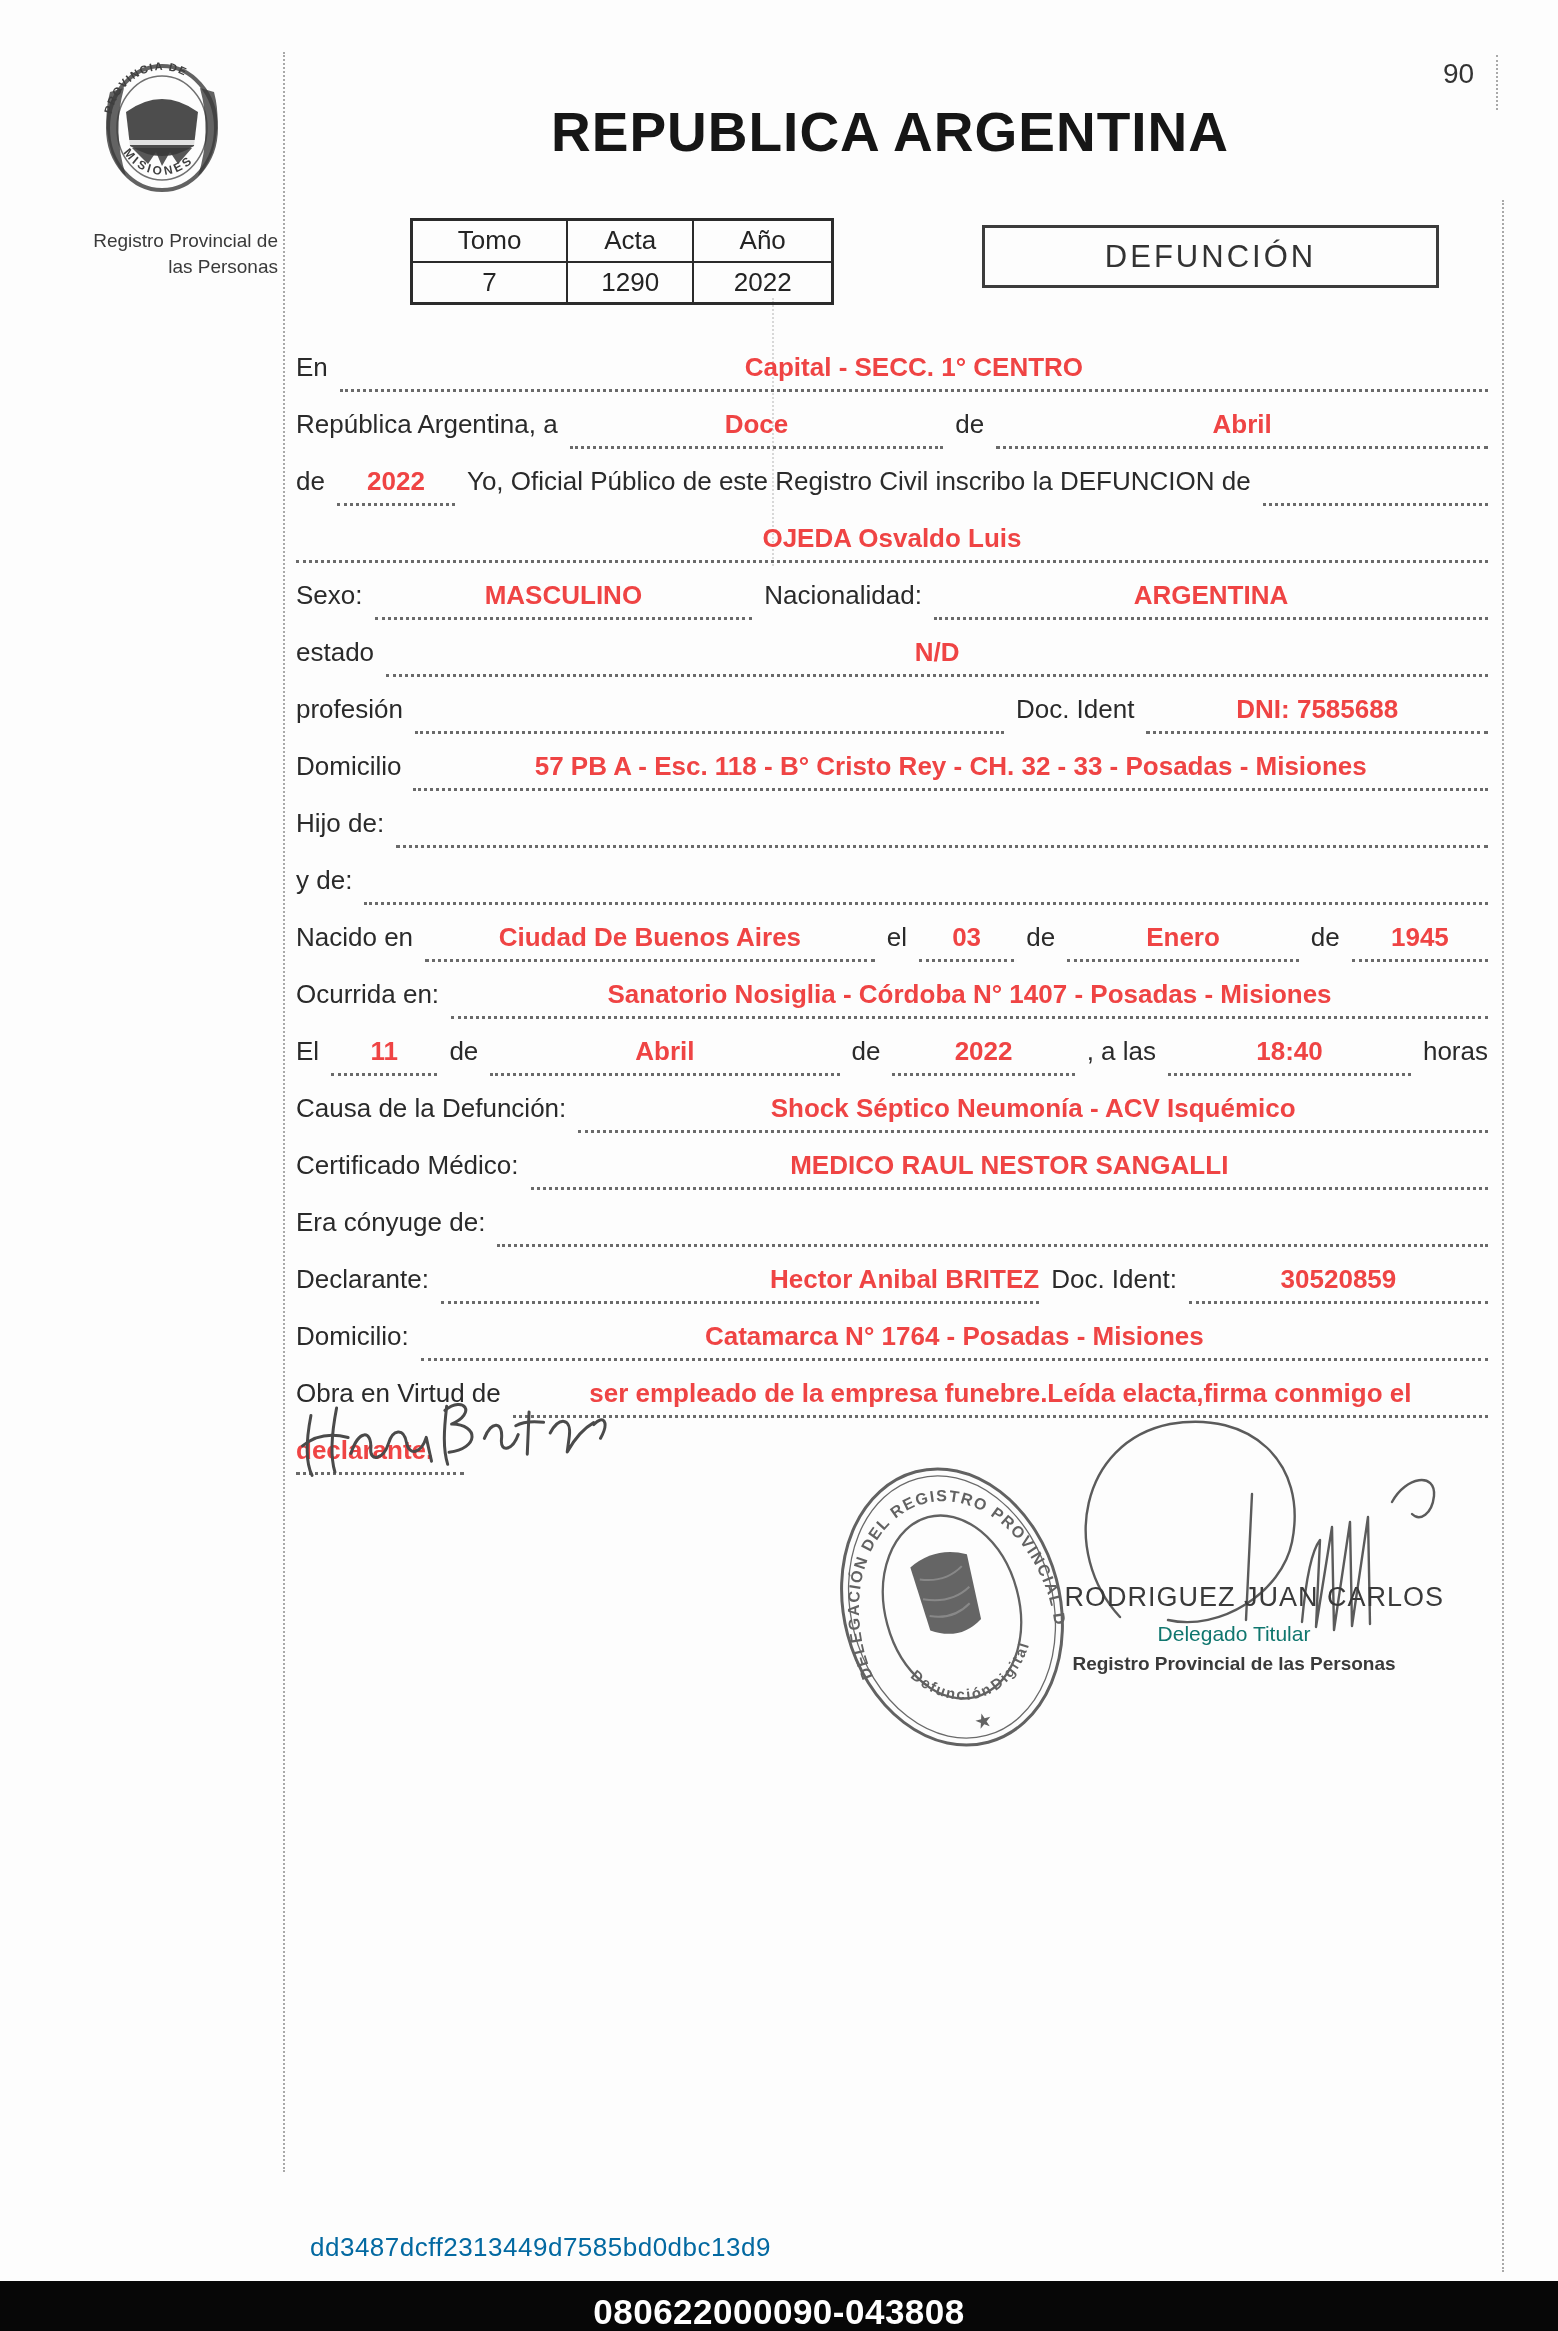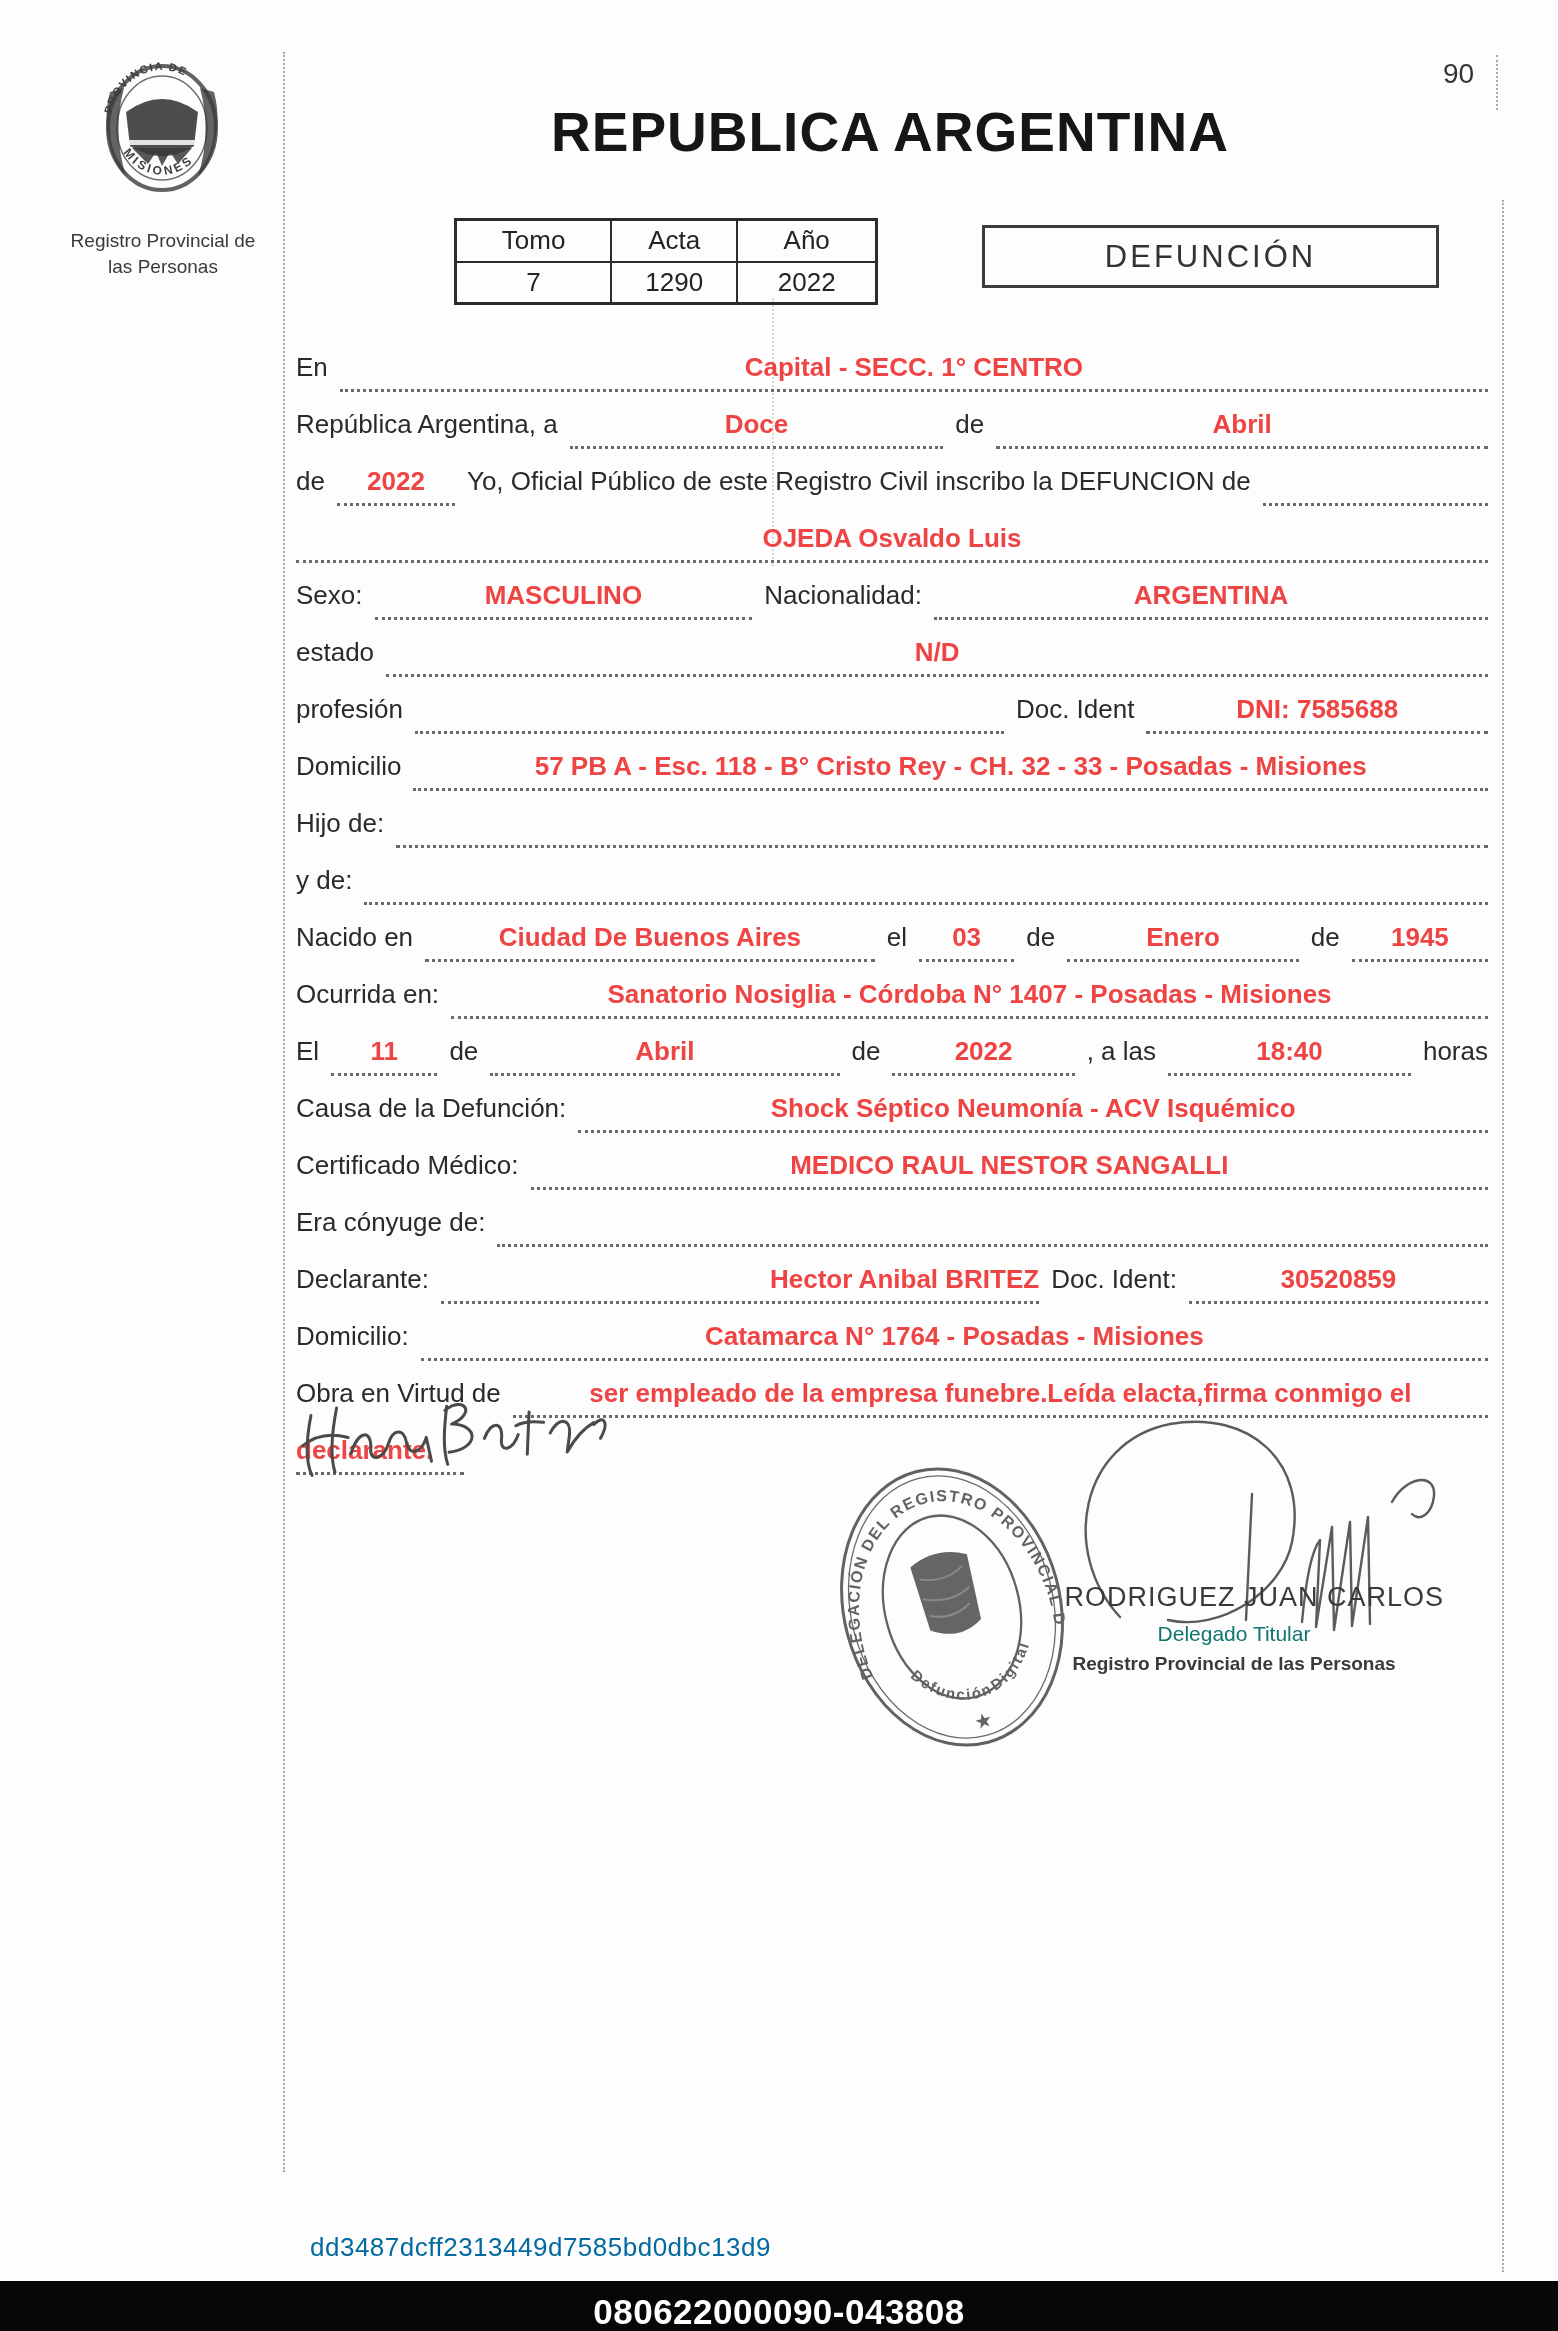--- a/index.html
+++ b/index.html
@@ -9,30 +9,30 @@
     font-family:"Liberation Sans","DejaVu Sans",sans-serif;
     color:#1d1d1d;
   }
   .vrule{position:absolute;width:0;border-left:2px dotted #8d8d8d;opacity:.75;}
   #vrule-left{left:283px;top:52px;height:2120px;}
   #vrule-right{left:1502px;top:200px;height:2072px;}
   #vrule-right-top{left:1496px;top:55px;height:55px;}
   #crease{position:absolute;left:772px;top:298px;height:268px;width:0;border-left:2px dotted #cfcfcf;opacity:.8;}
 
   #seal{position:absolute;left:92px;top:52px;}
-  #org-name{position:absolute;left:48px;top:228px;width:230px;text-align:center;
+  #org-name{position:absolute;left:48px;top:228px;width:230px;text-align:right;
     font-size:19px;line-height:26px;color:#3a3a3a;}
   #page-number{position:absolute;left:1443px;top:58px;font-size:28px;color:#333;}
   #doc-title{position:absolute;left:285px;top:100px;width:1210px;text-align:center;
     font-size:55px;font-weight:bold;color:#161616;letter-spacing:1px;}
 
   #record-table{position:absolute;left:410px;top:218px;width:424px;height:84px;
     border-collapse:collapse;table-layout:fixed;}
   #record-table td{border:2px solid #2b2b2b;text-align:center;font-size:26px;color:#242424;padding:0;}
-  #record-table{border:3px solid #2b2b2b;margin-left:44px;}
+  #record-table{border:3px solid #2b2b2b;}
   #record-table tr{height:42px;}
 
   #doctype-box{position:absolute;left:982px;top:225px;width:451px;height:57px;
     border:3px solid #3c3c3c;display:flex;align-items:center;justify-content:center;
     font-size:31px;letter-spacing:3px;color:#333;}
 
   #form-rows{position:absolute;left:296px;top:352px;width:1192px;}
   .form-row{display:flex;align-items:flex-end;column-gap:12px;margin-bottom:17px;}
   .seg-label{font-size:26px;color:#2a2a2a;white-space:nowrap;padding-bottom:9px;}
   .seg-value{font-size:26px;font-weight:bold;color:#ef4444;text-align:center;

